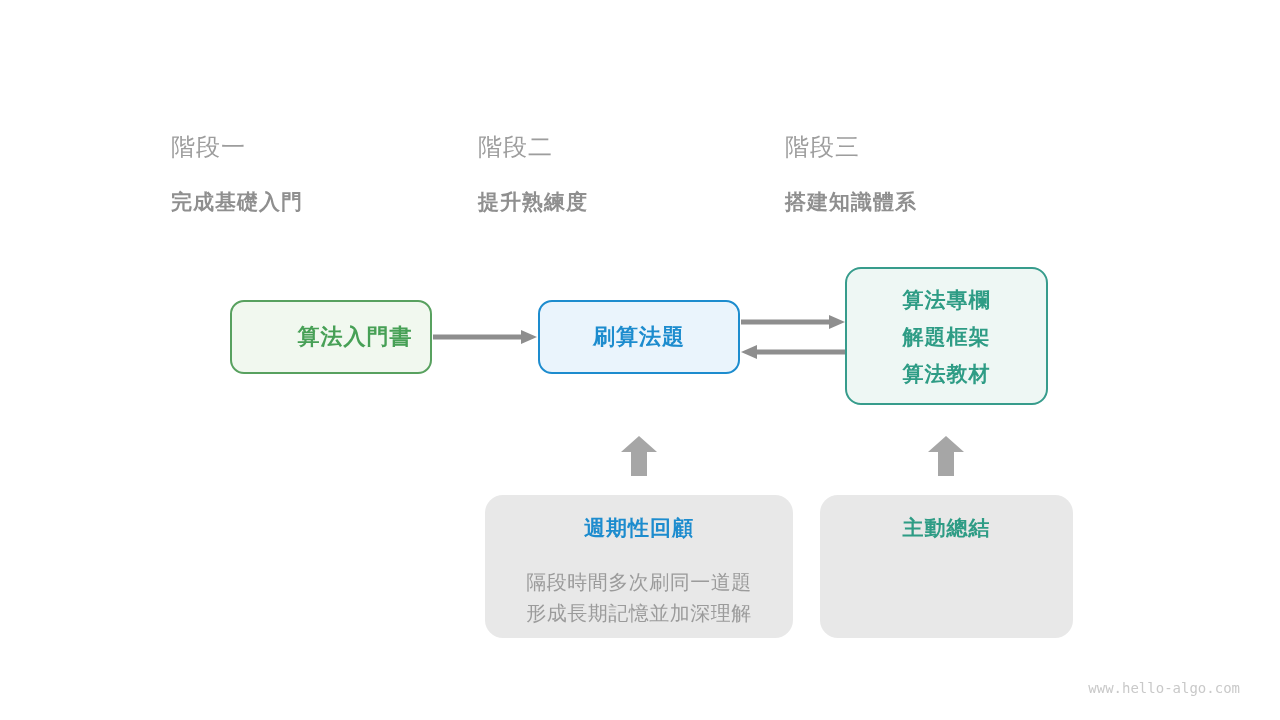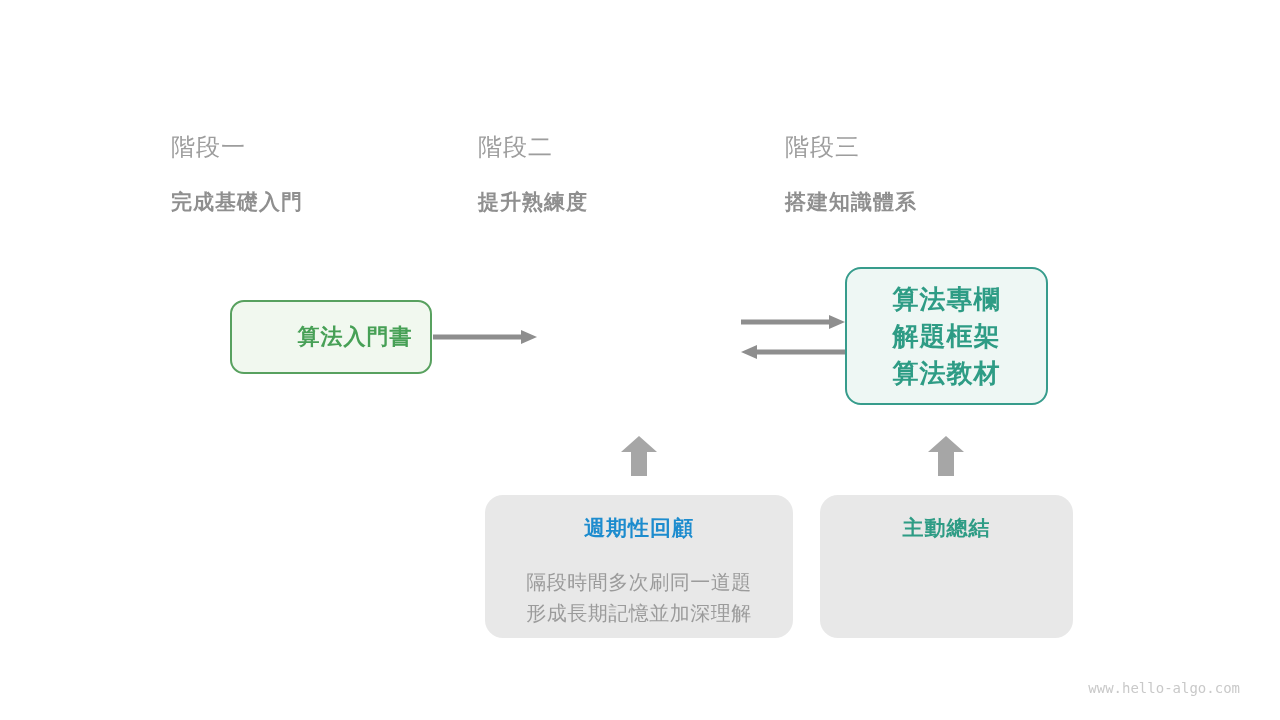--- a/index.html
+++ b/index.html
@@ -60,21 +60,21 @@
     background: var(--blue-bg, #eaf4fc);
     border: 2px solid var(--blue-border, #1d8cce);
     color: var(--blue-text, #1d8cce);
   }
   .node-teal {
     left: 845px; top: 267px; width: 203px; height: 138px;
     background: var(--teal-bg, #eef7f4);
     border: 2px solid var(--teal-border, #379c8c);
     color: var(--teal-text, #2e9c85);
     border-radius: 16px;
-    font-size: 26px;
+    font-size: 21px;
   }
   .node-teal .node-line {
     line-height: 37px;
   }
 
   
   .arrow { position: absolute; }
   .arrow line    { stroke: var(--arrow-gray, #8e8e8e); stroke-width: 5; }
   .arrow polygon { fill:   var(--arrow-gray, #8e8e8e); }
   .block-arrow polygon { fill: var(--block-arrow-gray, #a6a6a6); }
@@ -131,20 +131,23 @@
   </div>
   <div class="stage-col" style="left:785px; top:131px;">
     <div class="stage-label">階段三</div>
     <div class="stage-subtitle">搭建知識體系</div>
   </div>
 
   <div class="node node-green">
     <span class="node-line">算法入門書</span>
   </div>
 
+  <div class="node node-blue">
+    <span class="node-line">刷算法題</span>
+  </div>
 
   <div class="node node-teal">
     <div class="node-line">算法專欄</div>
     <div class="node-line">解題框架</div>
     <div class="node-line">算法教材</div>
   </div>
 
   <svg class="arrow" style="left:433px; top:328px;" width="104" height="18" viewBox="0 0 104 18">
     <line x1="0" y1="9" x2="88" y2="9"></line>
     <polygon points="88,2 104,9 88,16"></polygon>

